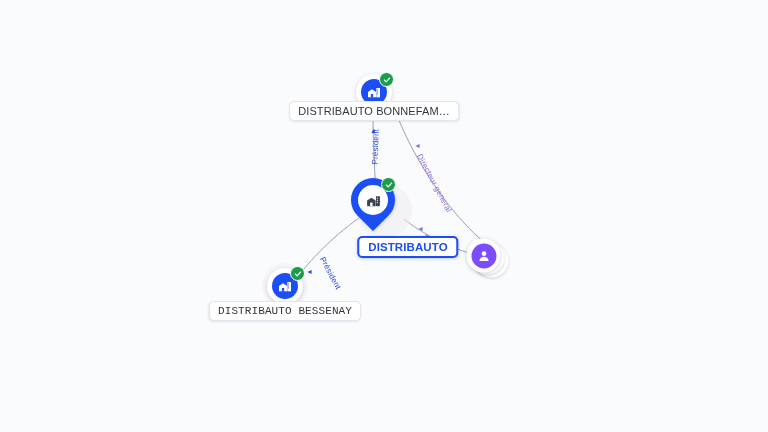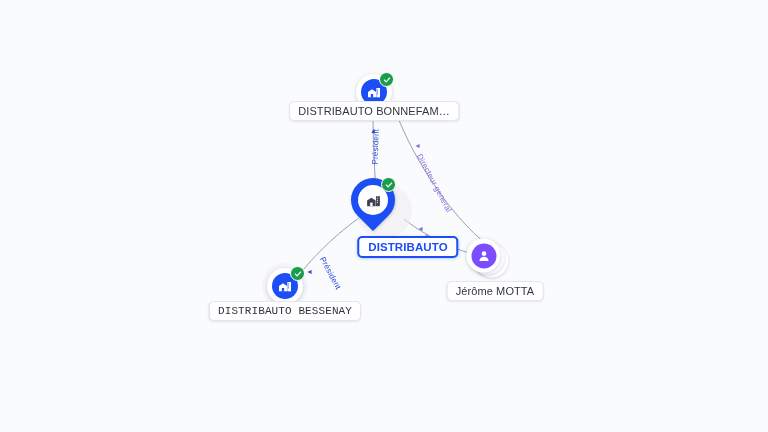--- a/index.html
+++ b/index.html
@@ -225,15 +225,14 @@
       <div class="person-main">
         <div class="person-fill">
           <svg width="15" height="15" viewBox="0 0 24 24">
             <circle cx="12" cy="8.2" r="3.7" fill="#ffffff"></circle>
             <path d="M4.6 20 C5.2 15.4 8.3 13.2 12 13.2 C15.7 13.2 18.8 15.4 19.4 20 Z" fill="#ffffff"></path>
           </svg>
         </div>
       </div>
     </div>
   </div>
-  <div class="lbl" style="left:495px;top:281px;">Jérôme MOTTA</div>
 
 </div>
 
 </body></html>

